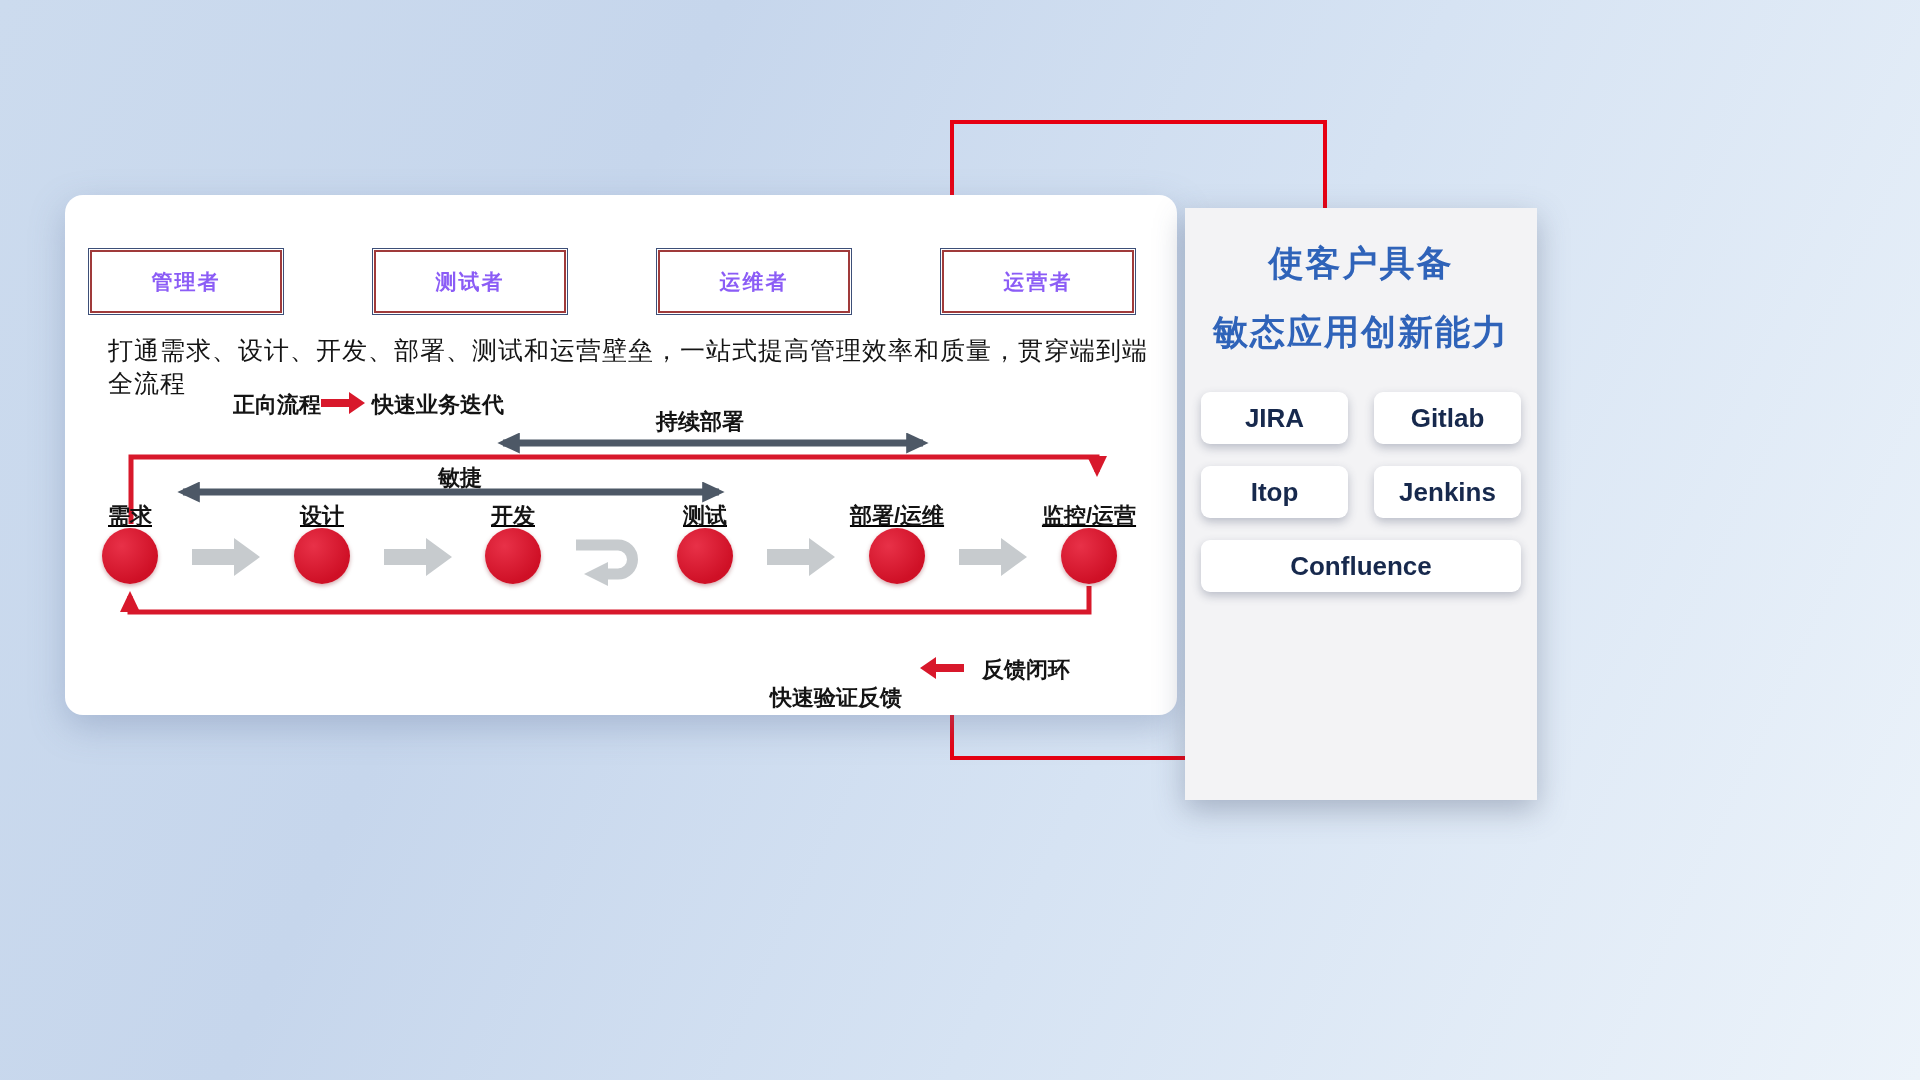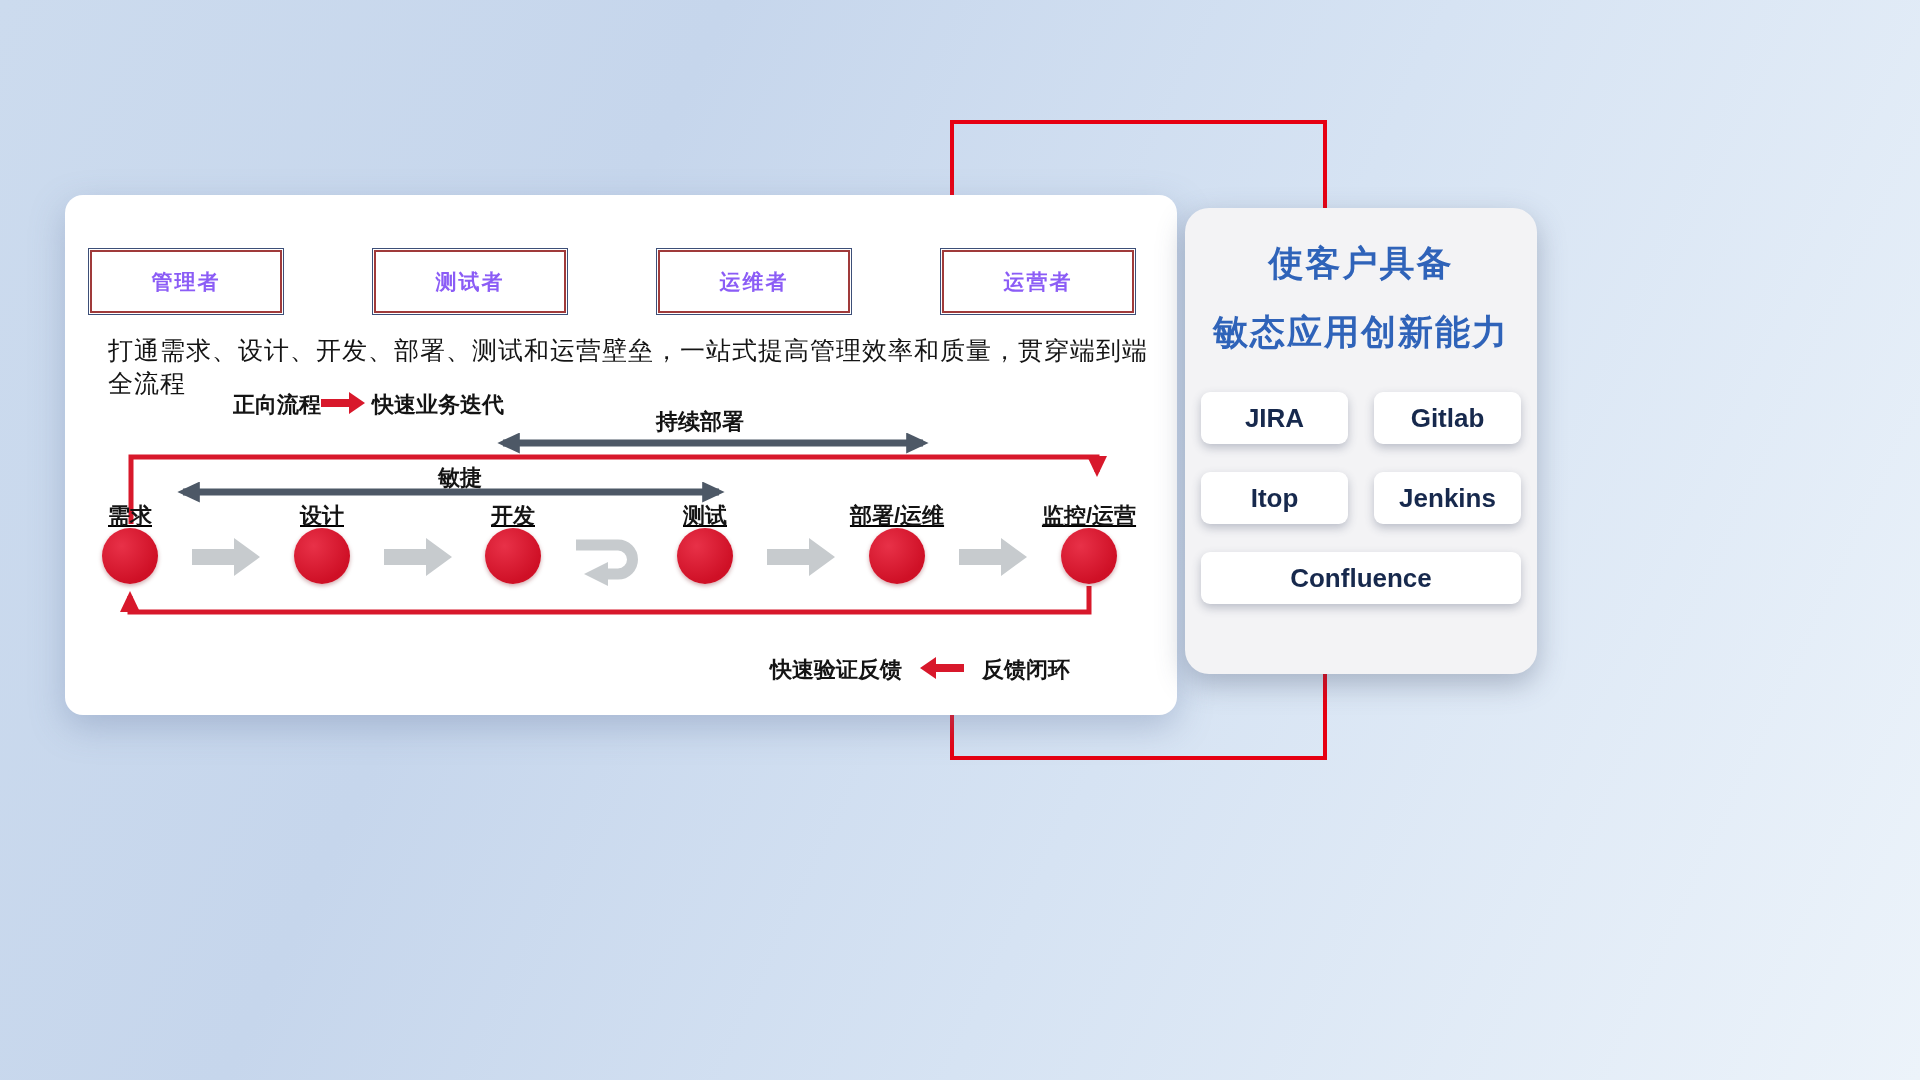--- a/index.html
+++ b/index.html
@@ -39,21 +39,21 @@
   }
 
   .description {
     left:108px; top:334px; width:1040px; z-index:3;
     font-size:25px; font-weight:normal; color:#141414; letter-spacing:1px;
   }
 
   .legend-text { font-size:22px; font-weight:bold; color:#141414; z-index:3; }
   .lg-fwd-label  { left:233px; top:390px; }
   .lg-fwd-value  { left:372px; top:390px; }
-  .lg-fb-label   { left:770px; top:655px; }
+  .lg-fb-label   { left:770px; top:683px; }
   .lg-fb-value   { left:982px; top:655px; }
 
   .cd-label    { left:640px; top:407px; width:120px; text-align:center; }
   .agile-label { left:420px; top:463px; width:80px; text-align:center; }
 
   .node {
     top:503px; width:120px; z-index:3;
     display:flex; flex-direction:column; align-items:center;
     position:absolute;
     text-decoration:underline;
@@ -62,34 +62,34 @@
   .node-circle {
     width:56px; height:56px; border-radius:50%;
     background:radial-gradient(circle at 35% 32%, #e83148 0%, #cf1026 70%);
     box-shadow:0 2px 4px rgba(120,20,30,.35);
   }
 
   svg.overlay { left:0; top:0; z-index:2; pointer-events:none; }
 
   
   .right-panel {
-    left:1185px; top:208px; width:352px; height:466px;
+    left:1185px; top:208px; width:352px; height:592px;
     background:#f3f3f5; z-index:4;
     box-shadow:0 10px 28px rgba(70,80,110,.35);
-    display:flex; flex-direction:column;border-radius:24px;
+    display:flex; flex-direction:column;
   }
   .panel-title {
     text-align:center; color:#2f63b9; font-weight:bold;
     font-size:35px; letter-spacing:2px;
   }
   .panel-title.t1 { margin-top:32px; }
   .panel-title.t2 { margin-top:22px; }
   .tools-grid {
     margin:36px 16px 0 16px;
-    display:grid; grid-template-columns:1fr 1fr; gap:28px 26px;
+    display:grid; grid-template-columns:1fr 1fr; gap:22px 26px;
   }
   .tool-chip {
     height:52px; background:#fff; border-radius:9px;
     box-shadow:0 4px 10px rgba(60,70,100,.30);
     display:flex; align-items:center; justify-content:center;
     font-size:26px; font-weight:bold; color:#17294d;
   }
   .tool-chip.wide { grid-column:1 / 3; }
 </style>
 </head>

